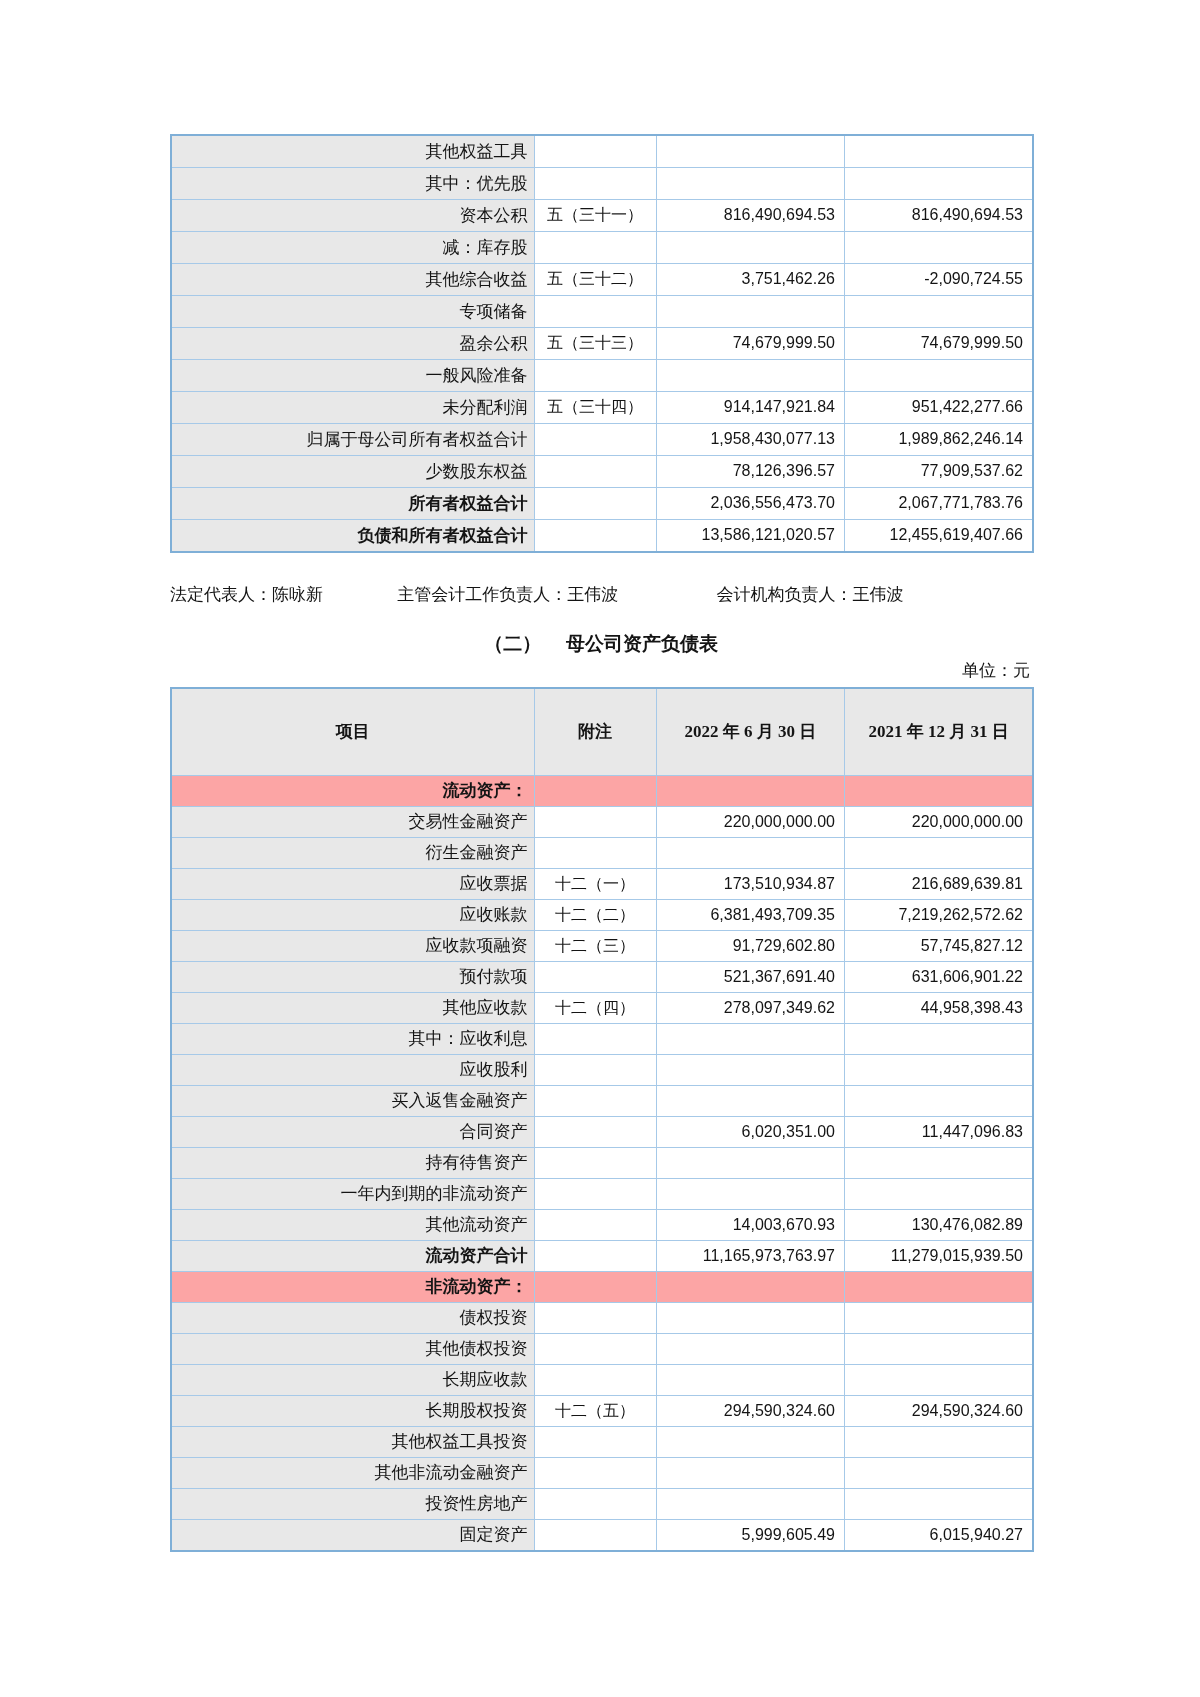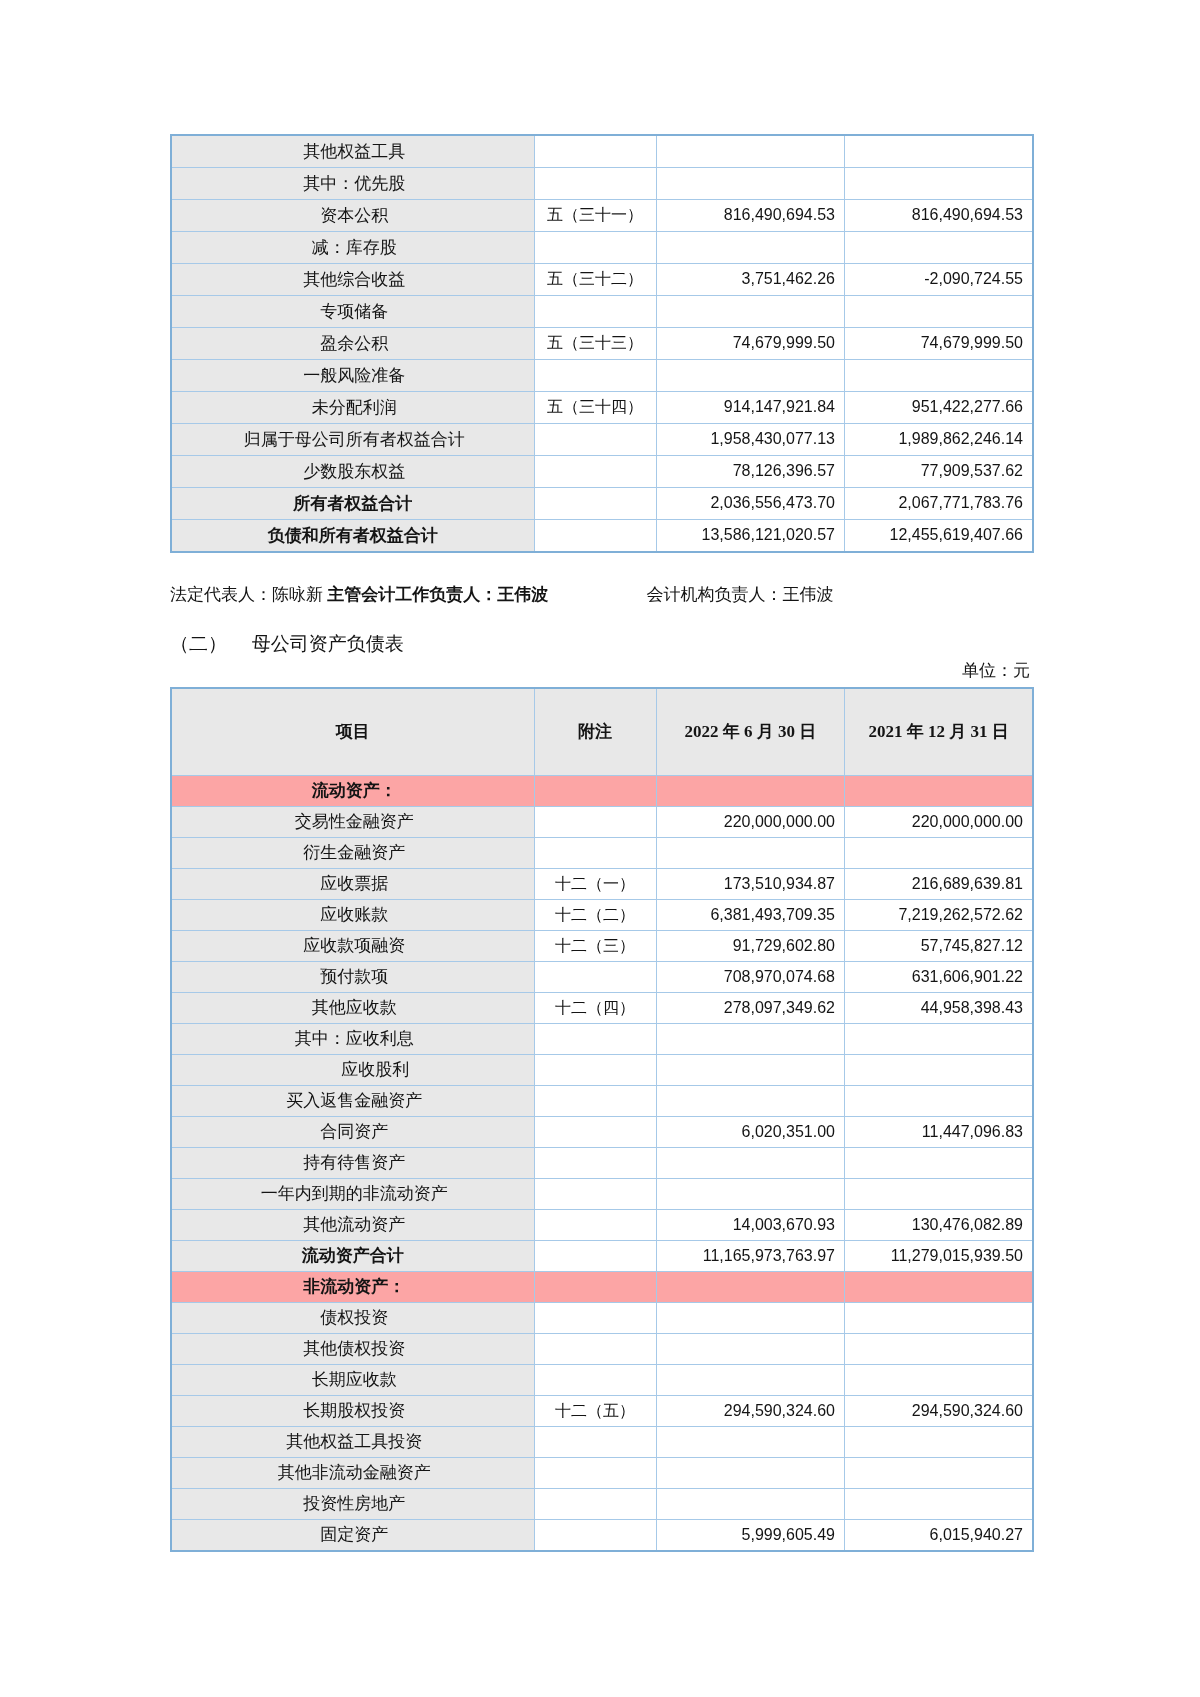--- a/index.html
+++ b/index.html
@@ -18,21 +18,21 @@
   #table2 td,#table2 th{white-space:normal;}
 
   
   col.w-label{width:363px;}
   col.w-note{width:122px;}
   col.w-val{width:188.5px;}
 
   
   td{height:27px;font-size:17px;line-height:1.15;}
   #table2 td{height:26px;}
-  td.label{background:#e8e8e8;text-align:center;padding:2px 6px 2px 9px;}
+  td.label{background:#e8e8e8;text-align:right;padding:2px 6px 2px 9px;}
   td.label.indent{padding-left:51px;}
   td.note{text-align:center;padding:2px 4px;font-size:16px;}
   td.num{
     text-align:right;padding:2px 9px 2px 4px;
     font-family:"Liberation Sans","DejaVu Sans",sans-serif;
     font-size:16px;font-weight:500;
   }
   tr.summary td.label{font-weight:bold;padding-left:6px;}
   tr.section td{background:#fca5a5;}
   tr.section td.label{font-weight:bold;}
@@ -40,25 +40,25 @@
   
   #table2 thead th{
     background:#e8e8e8;height:54px;font-size:17px;font-weight:bold;
     text-align:center;vertical-align:middle;padding:16px 6px;line-height:1.5;
   }
 
   .sig-line{
     margin-top:30px;height:24px;font-size:17px;line-height:24px;
     white-space:nowrap;
   }
-  .sig-line .sig2{font-weight:bold;}
+  .sig-line .sig2{margin-left:70px;}
   .sig-line .sig3{margin-left:94px;}
 
   .section-heading{
-    margin-top:24px;height:26px;font-size:19px;font-weight:normal;line-height:26px;
+    margin-top:24px;height:26px;font-size:19px;font-weight:bold;line-height:26px;text-align:center;
   }
   .section-heading .sec-no{margin-right:20px;}
 
   .unit-line{
     margin-top:2px;height:24px;font-size:17px;line-height:24px;text-align:right;
     padding-right:2px;
   }
   .tbl2-wrap{margin-top:4px;}
 </style>
 </head>
@@ -218,21 +218,21 @@
             </tr>
             <tr>
               <td class="label">应收款项融资</td>
               <td class="note">十二（三）</td>
               <td class="num">91,729,602.80</td>
               <td class="num">57,745,827.12</td>
             </tr>
             <tr>
               <td class="label">预付款项</td>
               <td class="note"></td>
-              <td class="num">708,970,074.68</td>
+              <td class="num">521,367,691.40</td>
               <td class="num">631,606,901.22</td>
             </tr>
             <tr>
               <td class="label">其他应收款</td>
               <td class="note">十二（四）</td>
               <td class="num">278,097,349.62</td>
               <td class="num">44,958,398.43</td>
             </tr>
             <tr>
               <td class="label">其中：应收利息</td>

